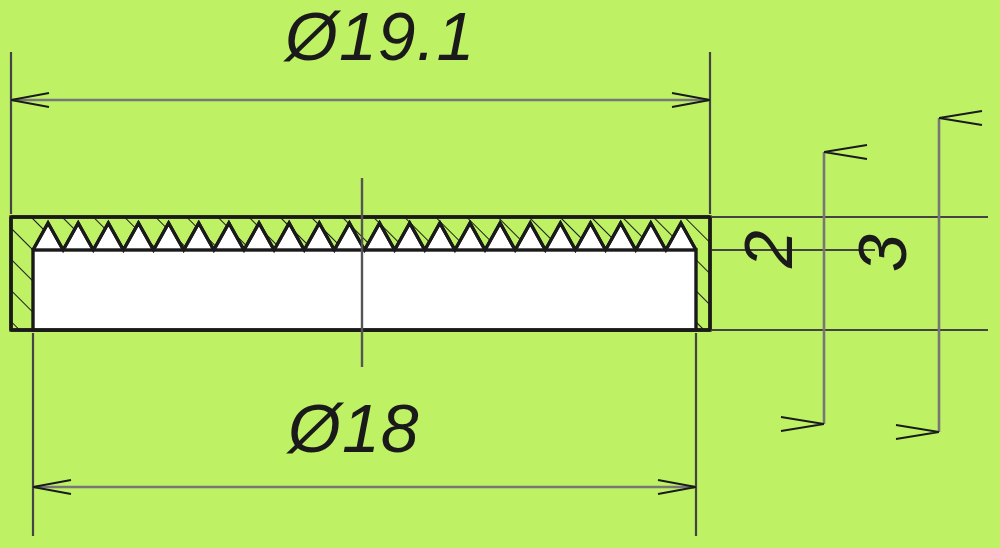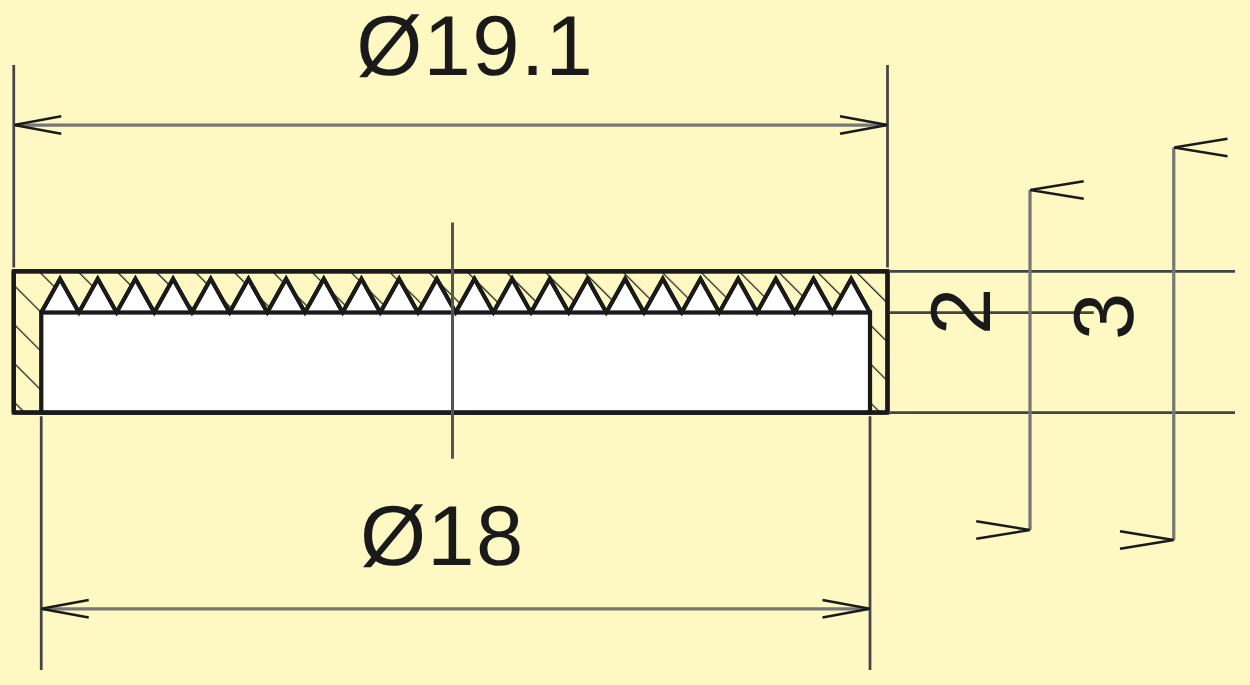--- a/index.html
+++ b/index.html
@@ -7,22 +7,23 @@
     padding: 0;
     background: #ffffff;
   }
   body {
     font-family: "Liberation Sans", sans-serif;
   }
   #drawing-root {
     position: relative;
     width: 1000px;
     height: 548px;
-    background: #fef9c3;
+    background: #bef264;
     overflow: hidden;
+    font-style: italic;
   }
   #drawing-svg {
     position: absolute;
     left: 0;
     top: 0;
     width: 1000px;
     height: 548px;
     display: block;
   }
   .dim-text {

